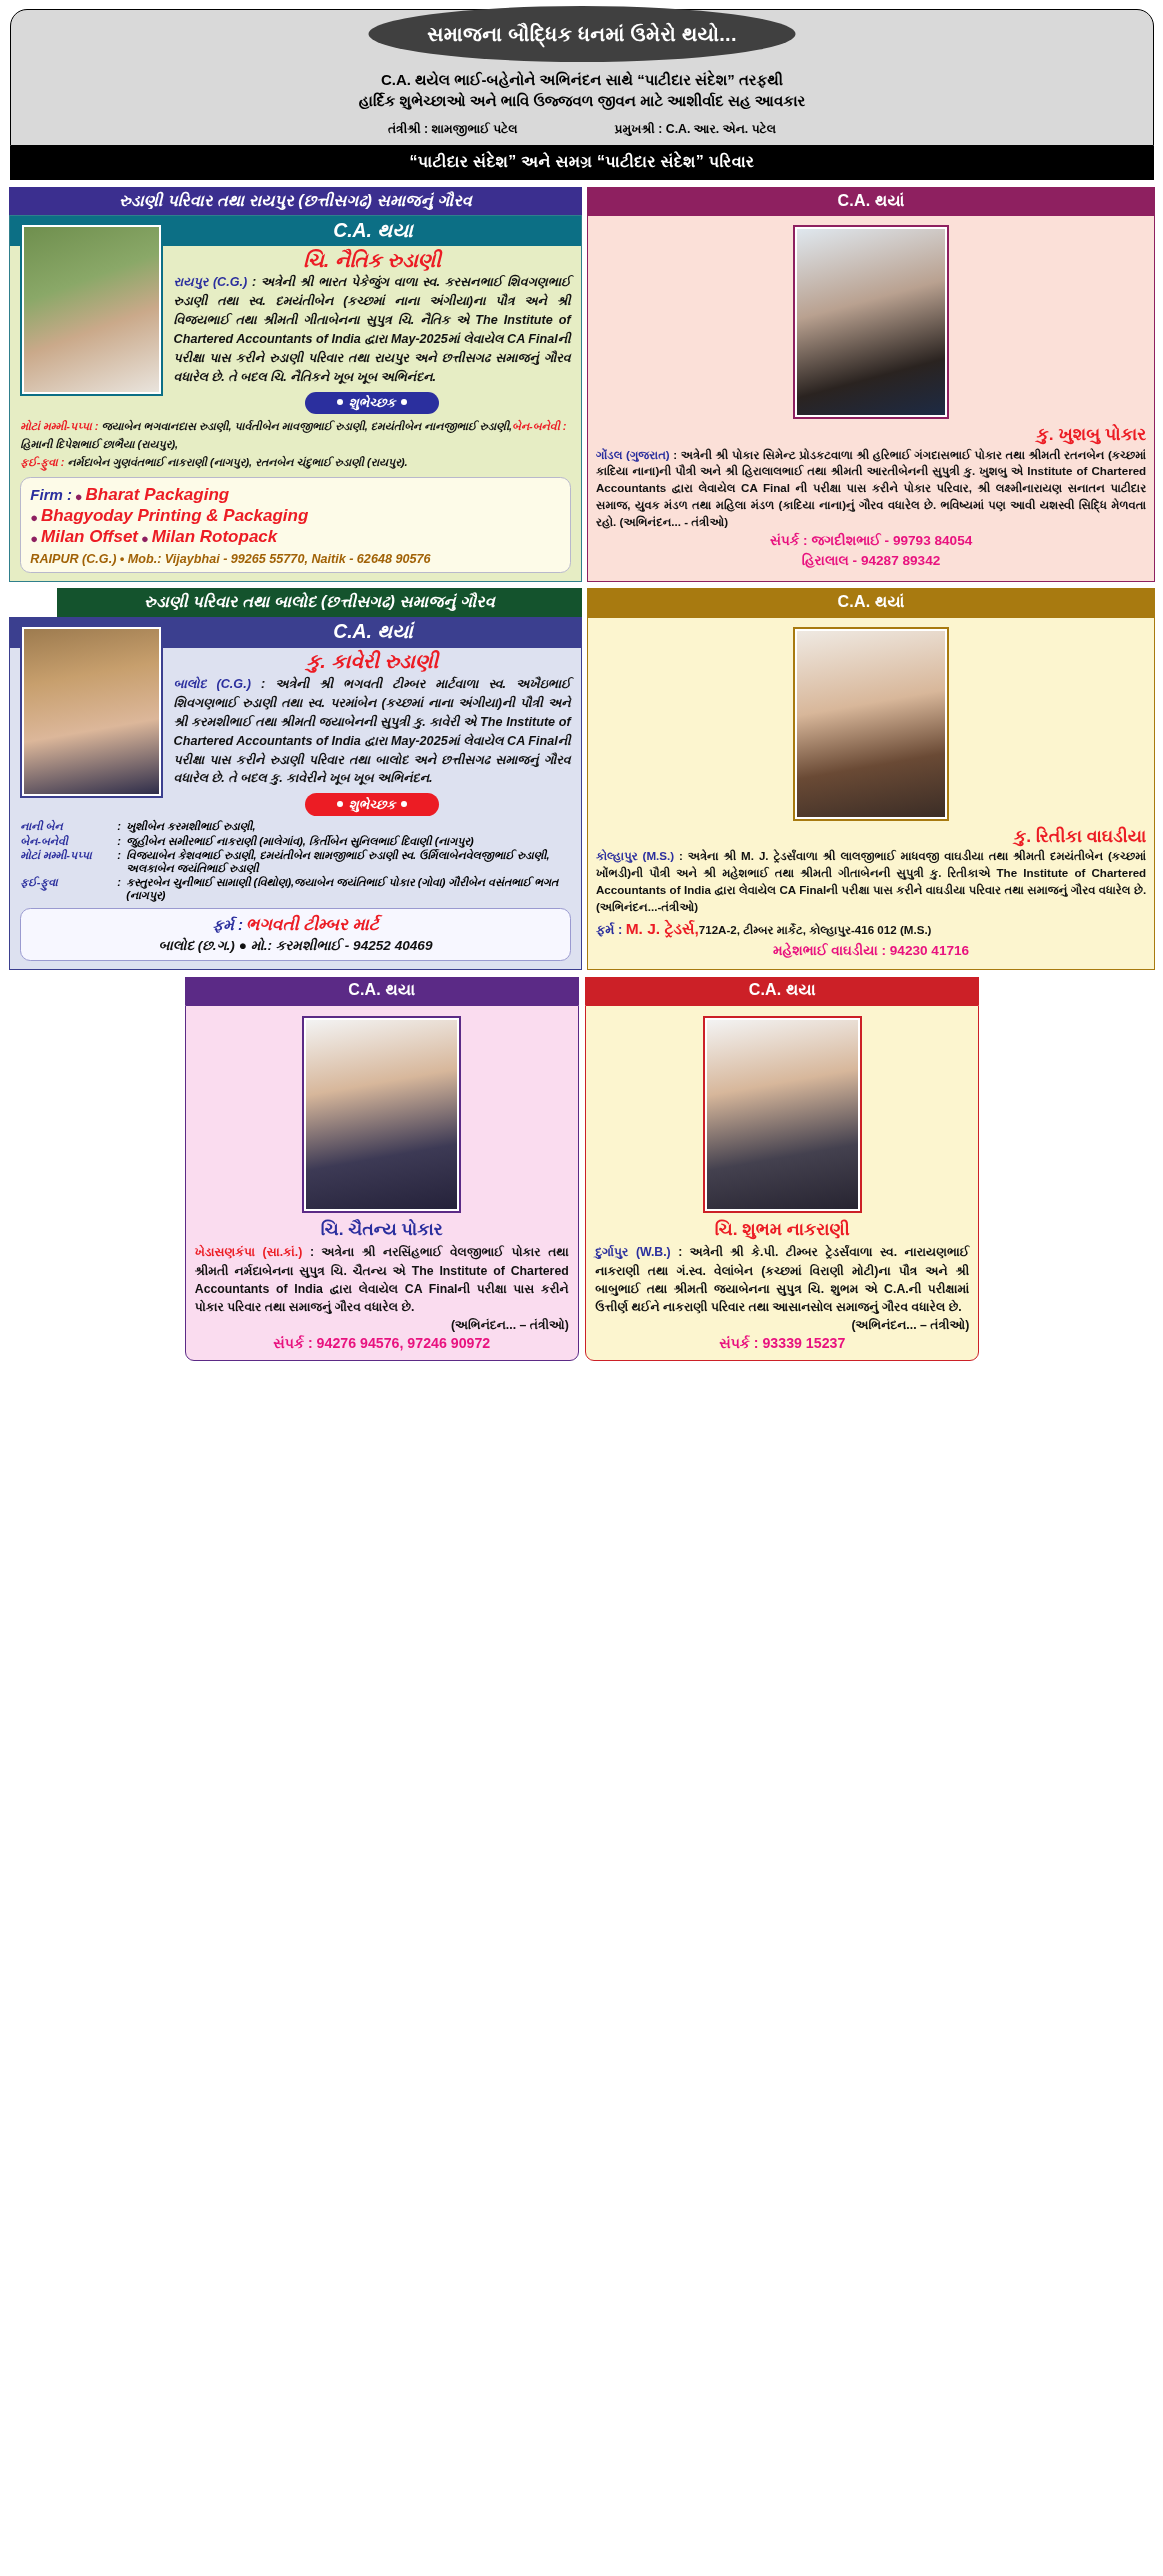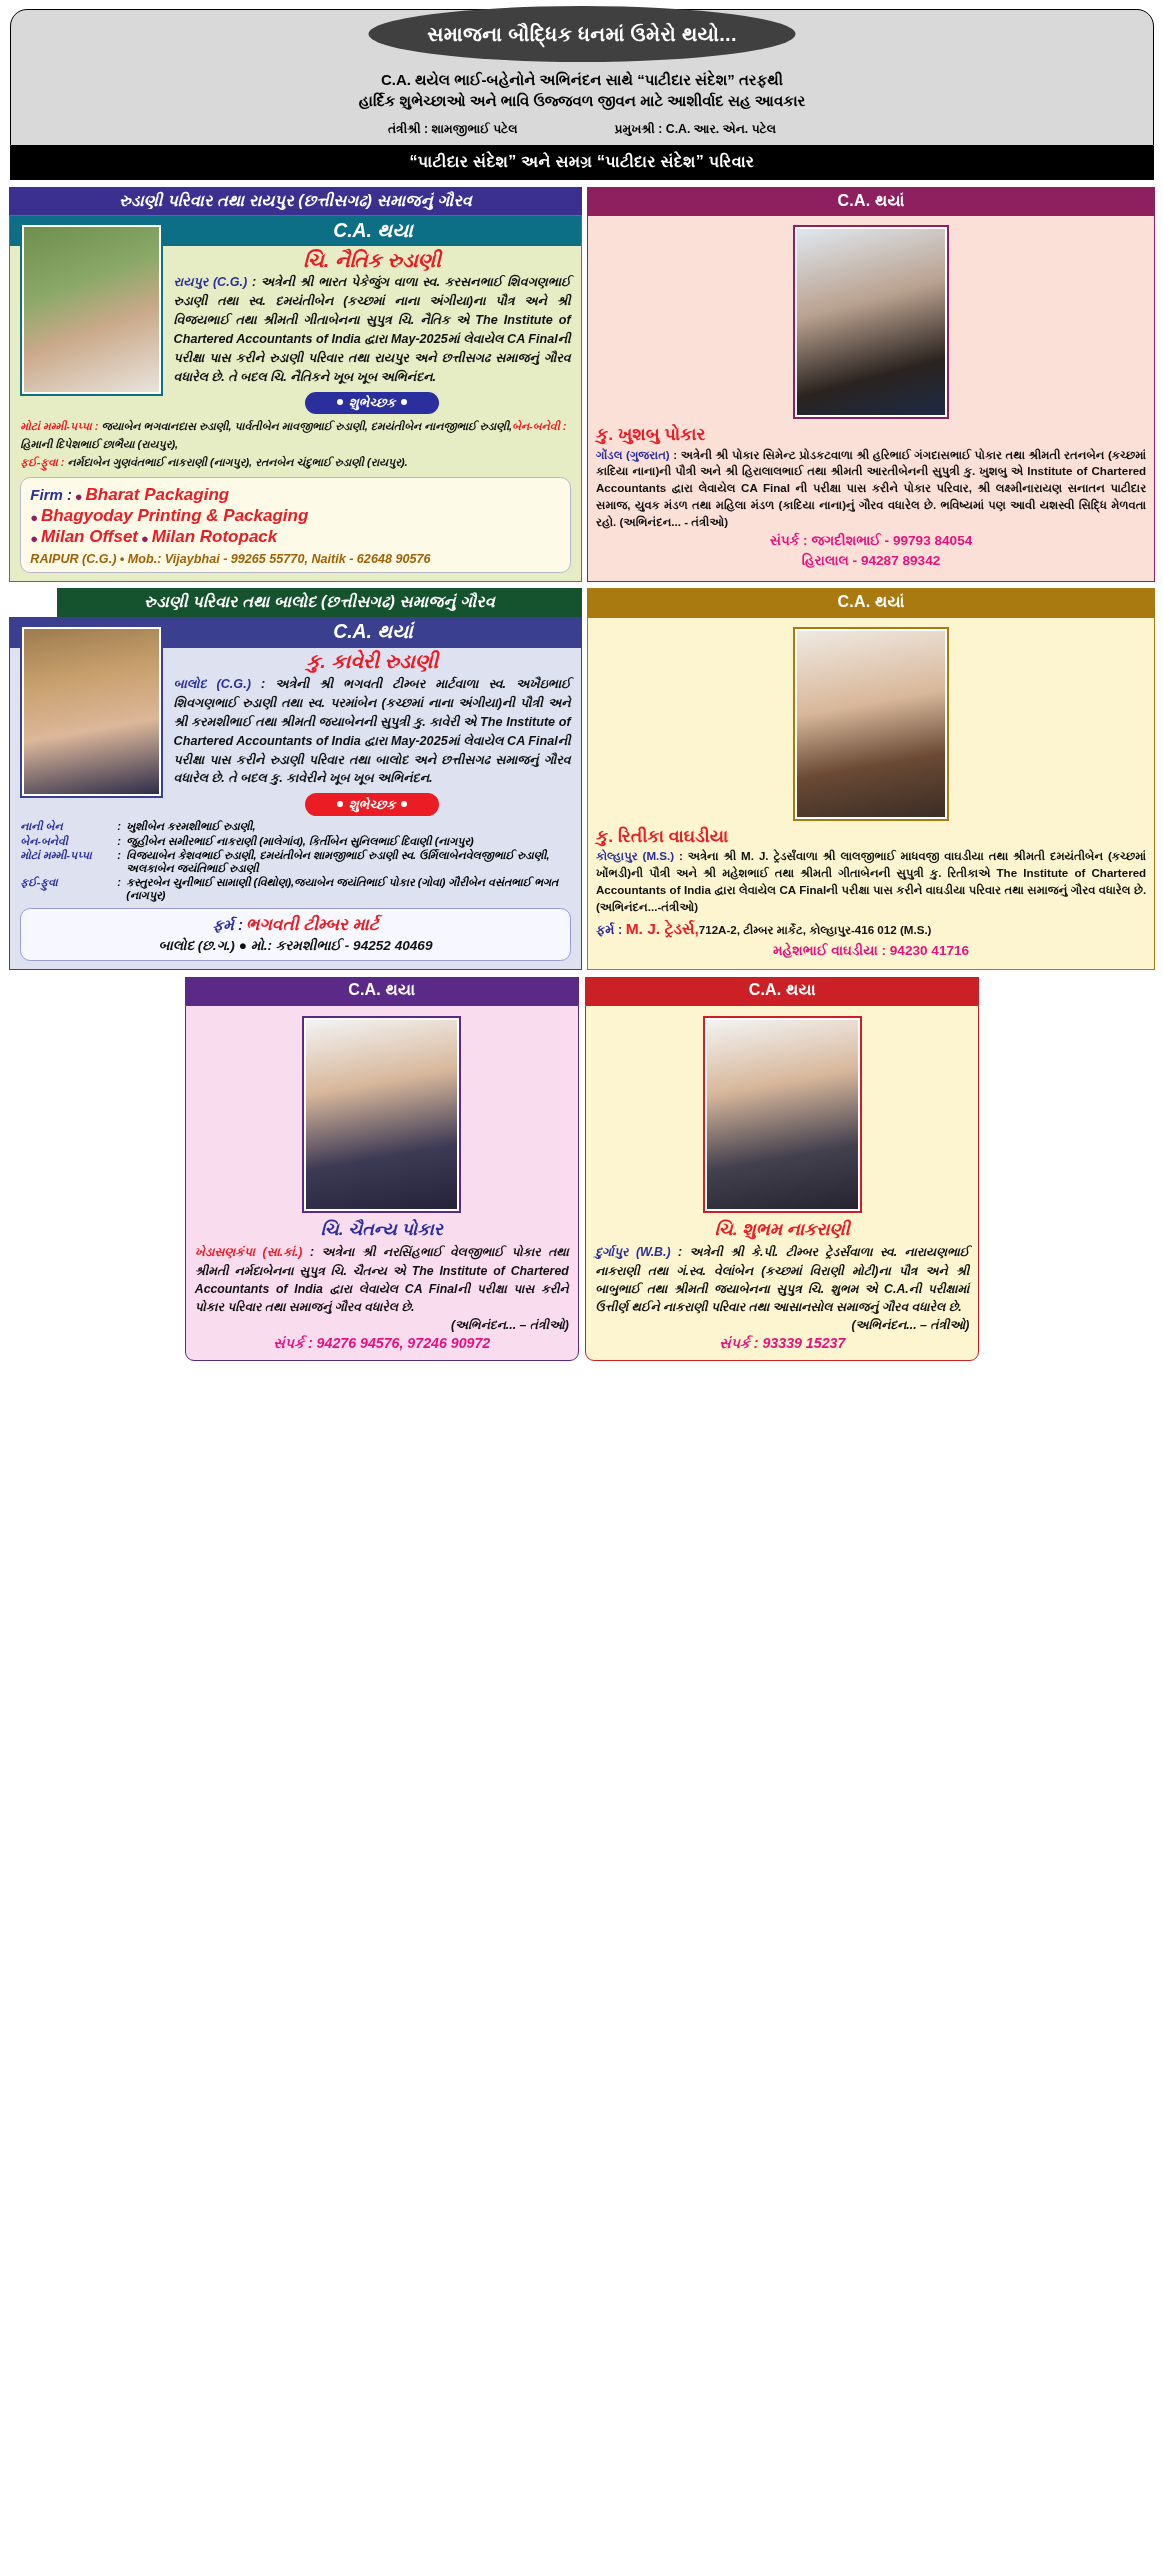--- a/index.html
+++ b/index.html
@@ -225,41 +225,40 @@
   .side-photo-frame {
     width: 156px;
     margin: 2.6px auto 0 auto;
     border: 2.6px solid #8e2060;
     background: #fff;
     padding: 1.9px;
   }
   .side-photo-frame.gold { border-color:#a87a10; }
   .side-photo { width: 100%; height: 186px; display:block; }
   .side-name {
-    color: #ec1c24; font-weight:bold; font-size: 17.4px; text-align:left;
+    color: #ec1c24; font-weight:bold; font-size: 17.4px; text-align:right;
     padding: 5.2px 0 1.3px 0;
   }
   .side-para { font-size: 11.6px; line-height:1.45; text-align: justify; font-weight:bold; color:#111; }
   .contact-pink {
     color: #e8127f; font-weight: bold; font-size: 13.6px; text-align:center;
     line-height: 1.25; margin-top: 2.6px;
   }
 
   
   .bottom-row {
     display:flex; gap: 6.5px; justify-content:center;
     margin: 6.5px 9px 10.3px 9px;
   }
   .bpanel { width: 394px; }
   .bpanel-inner {
     border: 1.9px solid #5b2a86;
     background: #fadcef;
     border-radius: 0 0 9px 9px;
     padding: 7.8px 9px 7.8px 9px;
-    font-style: italic;
   }
   .bpanel-inner.red { border-color:#cc2027; background:#fcf5cf; }
   .bphoto-frame {
     width: 159px; margin: 2.6px auto 0 auto;
     border: 2.6px solid #5b2a86; background:#fff; padding:1.9px;
   }
   .bphoto-frame.red { border-color:#cc2027; }
   .bphoto { width:100%; height: 189px; display:block; }
   .bname {
     color:#2b2f9e; font-weight:bold; font-size:17.4px; text-align:center; padding: 6.5px 0 2.6px 0;

